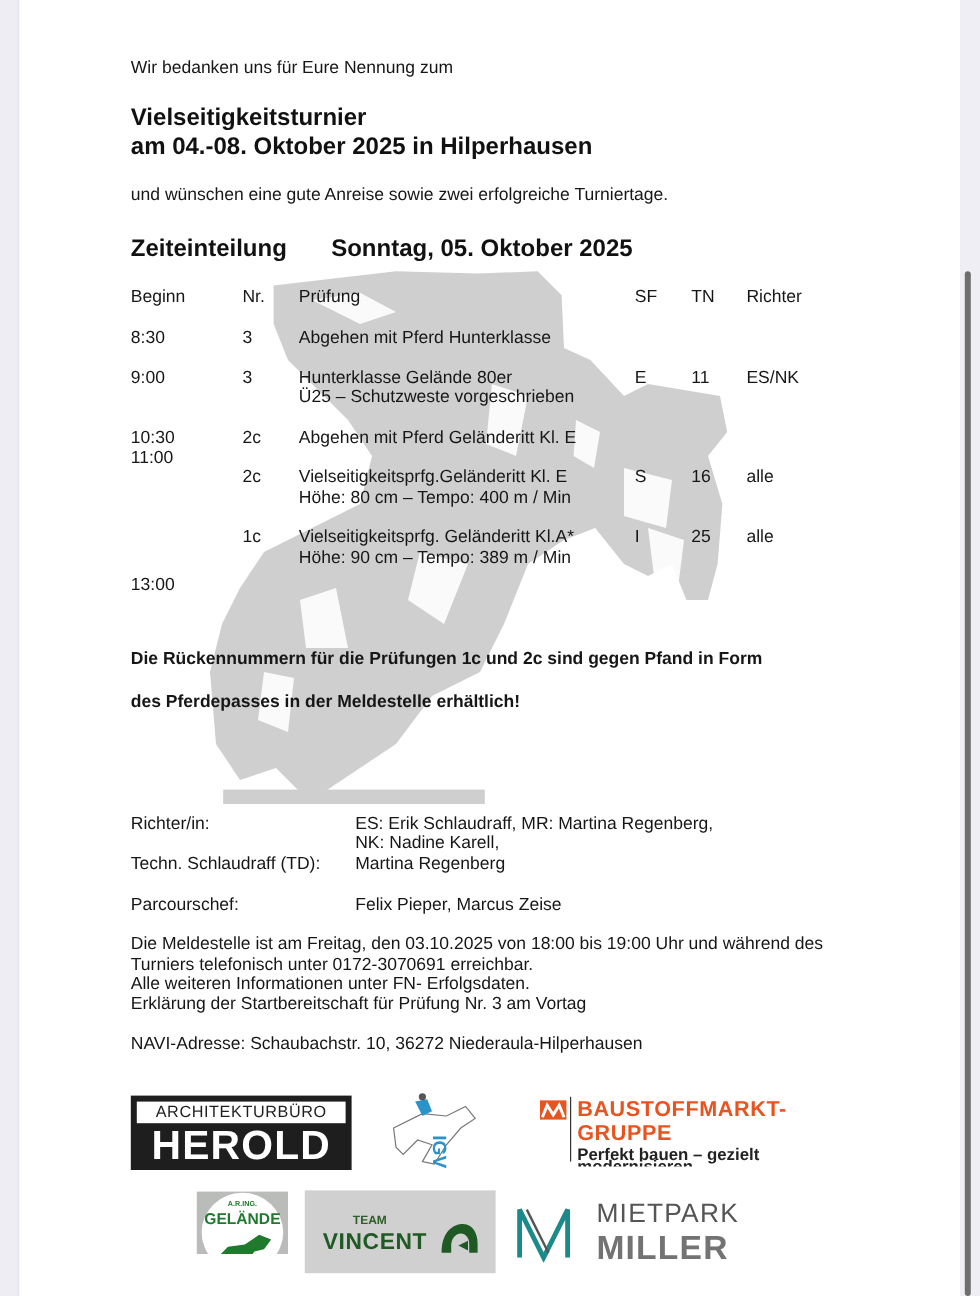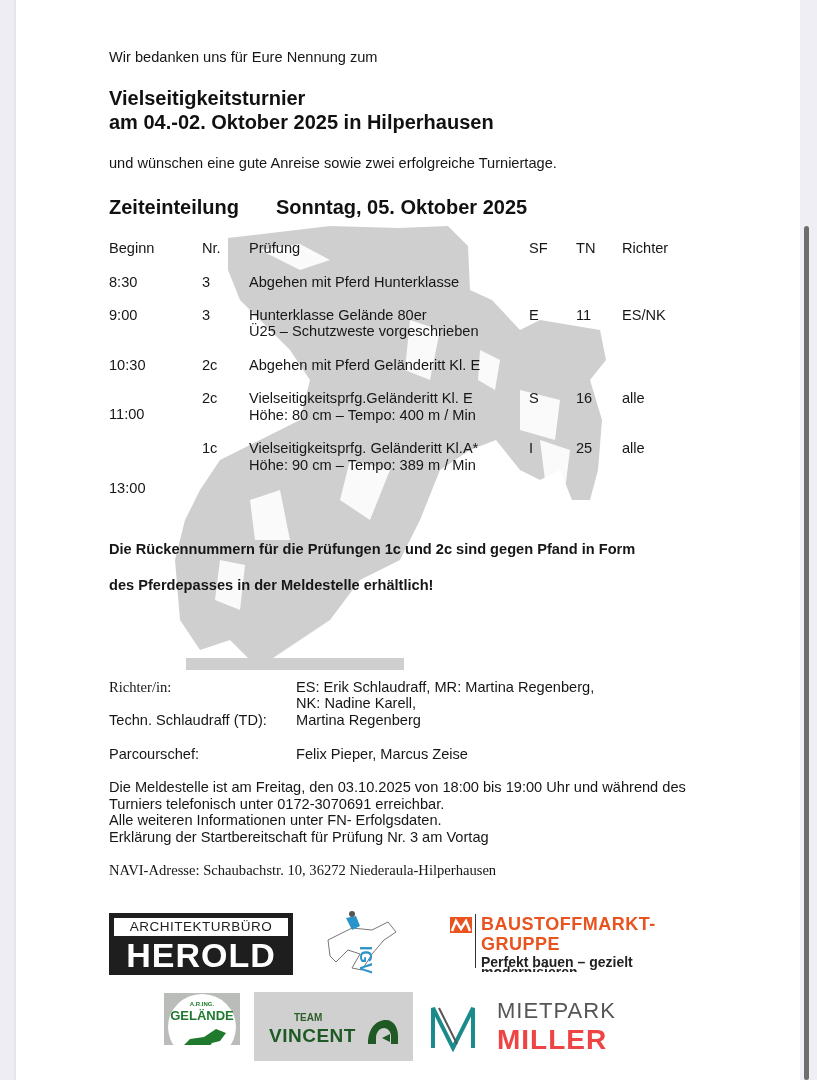--- a/index.html
+++ b/index.html
@@ -52,21 +52,21 @@
     <path d="M480 350 L500 360 L495 390 L478 380 Z"></path>
     <path d="M350 460 L390 470 L370 520 L340 500 Z"></path>
     <path d="M250 500 L280 490 L290 540 L255 540 Z"></path>
     <path d="M540 440 L570 450 L565 490 L545 480 Z"></path>
     <path d="M220 560 L245 565 L240 610 L215 600 Z"></path>
   </g>
 </svg>
 
 <div class="t" style="left:109px;top:49px;">Wir bedanken uns für Eure Nennung zum</div>
 <div class="h1" style="left:109px;top:86px;">Vielseitigkeitsturnier</div>
-<div class="h1" style="left:109px;top:110px;">am 04.-02. Oktober 2025 in Hilperhausen</div>
+<div class="h1" style="left:109px;top:110px;">am 04.-08. Oktober 2025 in Hilperhausen</div>
 <div class="t" style="left:109px;top:155px;">und wünschen eine gute Anreise sowie zwei erfolgreiche Turniertage.</div>
 
 <div class="h2" style="left:109px;top:195px;">Zeiteinteilung</div>
 <div class="h2" style="left:276px;top:195px;">Sonntag, 05. Oktober 2025</div>
 
 <div>
   <div class="t" style="left:109px;top:240px;">Beginn</div>
   <div class="t" style="left:202px;top:240px;">Nr.</div>
   <div class="t" style="left:249px;top:240px;">Prüfung</div>
   <div class="t" style="left:529px;top:240px;">SF</div>
@@ -90,21 +90,21 @@
   <div class="t" style="left:622px;top:307px;">ES/NK</div>
 </div>
 
 <div>
   <div class="t" style="left:109px;top:357px;">10:30</div>
   <div class="t" style="left:202px;top:357px;">2c</div>
   <div class="t" style="left:249px;top:357px;">Abgehen mit Pferd Geländeritt Kl. E</div>
 </div>
 
 <div>
-  <div class="t" style="left:109px;top:406px;text-align:center;">11:00</div>
+  <div class="t" style="left:109px;top:374px;text-align:center;">11:00</div>
   <div class="t" style="left:202px;top:390px;">2c</div>
   <div class="t" style="left:249px;top:390px;">Vielseitigkeitsprfg.Geländeritt Kl. E</div>
   <div class="t" style="left:249px;top:407px;">Höhe: 80 cm – Tempo: 400 m / Min</div>
   <div class="t" style="left:529px;top:390px;">S</div>
   <div class="t" style="left:576px;top:390px;">16</div>
   <div class="t" style="left:622px;top:390px;">alle</div>
 </div>
 
 <div>
   <div class="t" style="left:109px;top:440px;margin-top:40px;">13:00</div>
@@ -113,34 +113,34 @@
   <div class="t" style="left:249px;top:457px;">Höhe: 90 cm – Tempo: 389 m / Min</div>
   <div class="t" style="left:529px;top:440px;">I</div>
   <div class="t" style="left:576px;top:440px;">25</div>
   <div class="t" style="left:622px;top:440px;">alle</div>
 </div>
 
 <div class="t bold" style="left:109px;top:541px;">Die Rückennummern für die Prüfungen 1c und 2c sind gegen Pfand in Form</div>
 <div class="t bold" style="left:109px;top:577px;">des Pferdepasses in der Meldestelle erhältlich!</div>
 
 <div>
-  <div class="t" style="left:109px;top:679px;font-family:Liberation Serif, serif;">Richter/in:</div>
+  <div class="t" style="left:109px;top:679px;">Richter/in:</div>
   <div class="t" style="left:296px;top:679px;">ES: Erik Schlaudraff, MR: Martina Regenberg,</div>
   <div class="t" style="left:296px;top:695px;">NK: Nadine Karell,</div>
   <div class="t" style="left:109px;top:712px;">Techn. Schlaudraff (TD):</div>
   <div class="t" style="left:296px;top:712px;">Martina Regenberg</div>
   <div class="t" style="left:109px;top:746px;">Parcourschef:</div>
   <div class="t" style="left:296px;top:746px;">Felix Pieper, Marcus Zeise</div>
 </div>
 
 <div class="t" style="left:109px;top:779px;">Die Meldestelle ist am Freitag, den 03.10.2025 von 18:00 bis 19:00 Uhr und während des</div>
 <div class="t" style="left:109px;top:796px;">Turniers telefonisch unter 0172-3070691 erreichbar.</div>
 <div class="t" style="left:109px;top:812px;">Alle weiteren Informationen unter FN- Erfolgsdaten.</div>
 <div class="t" style="left:109px;top:829px;">Erklärung der Startbereitschaft für Prüfung Nr. 3 am Vortag</div>
-<div class="t" style="left:109px;top:862px;font-family:Liberation Serif, serif;">NAVI-Adresse: Schaubachstr. 10, 36272 Niederaula-Hilperhausen</div>
+<div class="t" style="left:109px;top:862px;">NAVI-Adresse: Schaubachstr. 10, 36272 Niederaula-Hilperhausen</div>
 
 <div class="logo" style="left:109px;top:913px;width:184px;height:62px;background:#1e1e1e;">
   <div style="position:absolute;left:5px;top:5px;width:174px;height:18px;background:#fff;color:#1e1e1e;font-size:13.5px;line-height:18px;text-align:center;letter-spacing:0.5px;">ARCHITEKTURBÜRO</div>
   <div style="position:absolute;left:0;top:22px;width:184px;height:40px;color:#fff;font-size:34px;font-weight:bold;line-height:40px;text-align:center;letter-spacing:1px;">HEROLD</div>
 </div>
 
 <div class="logo" style="left:322px;top:910px;width:80px;height:66px;background:#fff;">
   <svg width="80" height="66">
     <path d="M6 30 L30 18 L50 20 L66 12 L74 22 L62 30 L50 44 L40 60 L30 58 L38 44 L26 40 L14 52 L8 46 Z" fill="none" stroke="#777" stroke-width="1"></path>
     <path d="M24 8 L34 6 L38 16 L30 20 Z" fill="#2a93c9"></path>
@@ -178,14 +178,14 @@
     <path d="M18 22 L26 18 L26 26 Z" fill="#1f5a25"></path>
   </svg>
 </div>
 
 <div class="logo" style="left:427px;top:994px;width:226px;height:66px;background:#fff;">
   <svg style="position:absolute;left:2px;top:10px;" width="64" height="48">
     <path d="M4 44 L4 4 L24 44 L44 4 L44 44" fill="none" stroke="#1b8a8a" stroke-width="4"></path>
     <path d="M10 4 L28 40" fill="none" stroke="#555" stroke-width="2"></path>
   </svg>
   <div style="position:absolute;left:70px;top:4px;color:#555;font-size:22px;line-height:26px;letter-spacing:1px;">MIETPARK</div>
-  <div style="position:absolute;left:70px;top:30px;color:#ef4444;font-size:28px;font-weight:bold;line-height:32px;letter-spacing:1px;">MILLER</div>
+  <div style="position:absolute;left:70px;top:30px;color:#737373;font-size:28px;font-weight:bold;line-height:32px;letter-spacing:1px;">MILLER</div>
 </div>
 
 </body></html>

